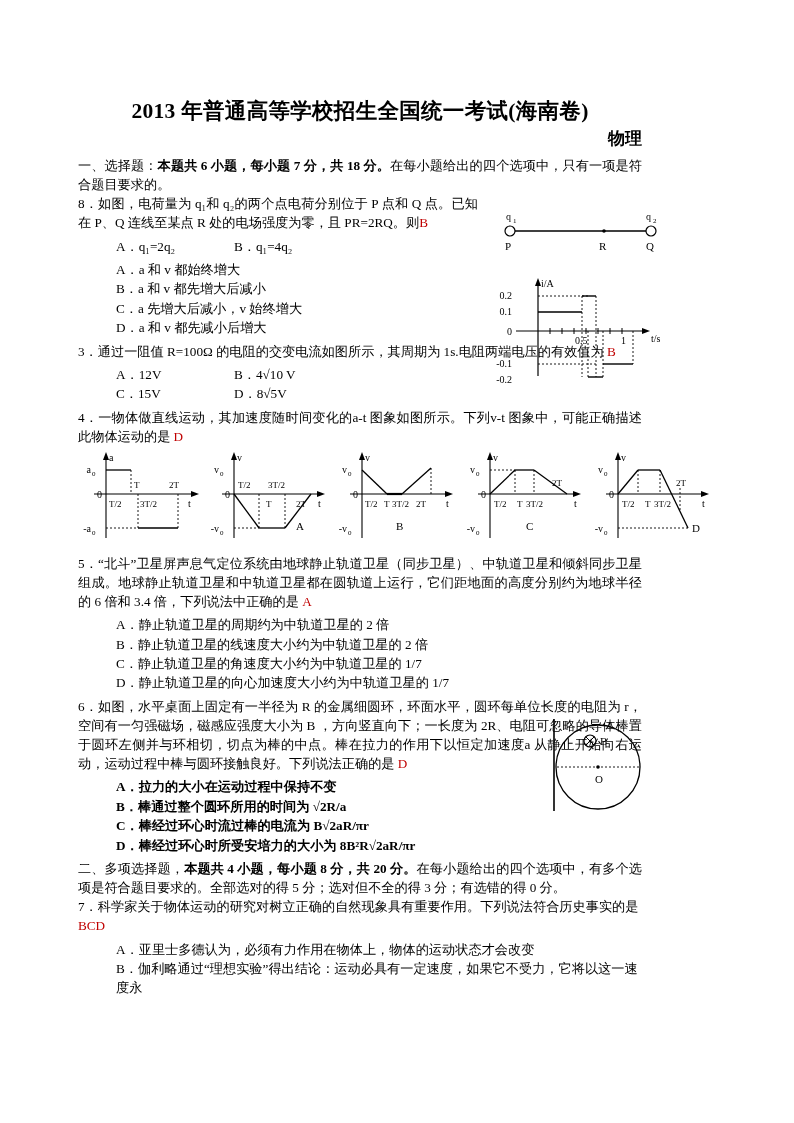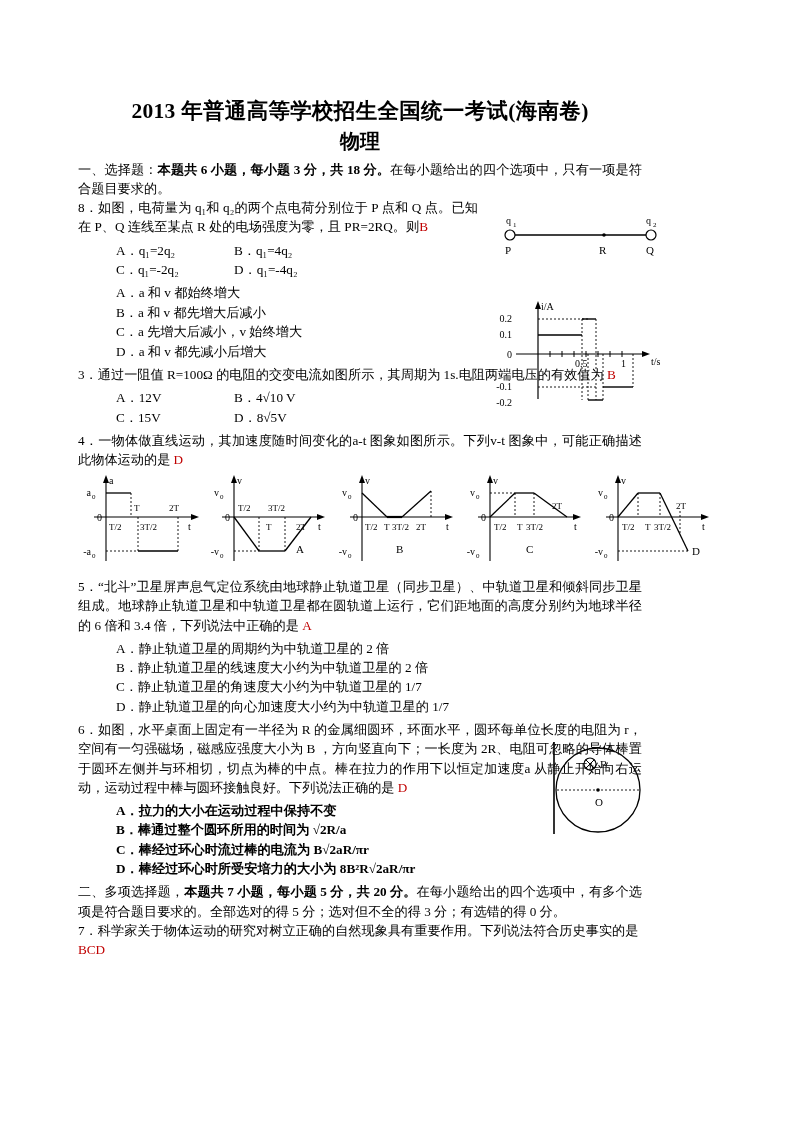--- a/index.html
+++ b/index.html
@@ -25,22 +25,22 @@
   }
   .doc-title {
     text-align: center;
     font-size: 21.5px;
     font-weight: bold;
     letter-spacing: 0.3px;
     line-height: 1.35;
     margin: 0 0 2px 0;
   }
   .doc-subtitle {
-    text-align: center;
-    font-size: 20px;
+    text-align: right;
+    font-size: 17px;
     font-weight: bold;
     line-height: 1.35;
     margin: 0 0 5px 0;
   }
   .para {
     font-size: 13.2px;
     line-height: 1.45;
     margin: 0;
     text-align: justify;
   }
@@ -79,27 +79,26 @@
   }
 </style>
 </head>
 <body>
 
 <div class="page">
 
   <div class="doc-title">2013 年普通高等学校招生全国统一考试(海南卷)</div>
   <div class="doc-subtitle">物理</div>
 
-  <p class="para"><span>一、选择题：</span><span class="bold">本题共 6 小题，每小题 3 分，共 18 分。</span><span>在每小题给出的四个选项中，只有一项是符合题目要求的。</span></p>
+  <p class="para"><span>一、选择题：</span><span class="bold">本题共 6 小题，每小题 7 分，共 18 分。</span><span>在每小题给出的四个选项中，只有一项是符合题目要求的。</span></p>
 
   <div class="sect">
     <p class="para" style="width:400px;"><span>8．如图，电荷量为 q₁和 q₂的两个点电荷分别位于 P 点和 Q 点。已知在 P、Q 连线至某点 R 处的电场强度为零，且 PR=2RQ。则</span><span class="ans">B</span></p>
     <div class="opts">
       <span class="opt-row"><span class="opt-col">A．q₁=2q₂</span><span class="opt-col">B．q₁=4q₂</span></span>
-      <span class="opt-row"><span class="opt-col">C．q₁=-2q₂</span><span class="opt-col">D．q₁=-4q₂</span></span>
     </div>
     <div class="figbox" style="left:418px; top:13px;">
       <svg width="200" height="50" viewBox="0 0 200 50">
         <text x="10" y="13" font-size="10" font-family="Liberation Serif, serif">q</text>
         <text x="17" y="16" font-size="7" font-family="Liberation Serif, serif">1</text>
         <text x="150" y="13" font-size="10" font-family="Liberation Serif, serif">q</text>
         <text x="157" y="16" font-size="7" font-family="Liberation Serif, serif">2</text>
         <circle cx="14" cy="24" r="5" fill="none" stroke="#000" stroke-width="1.2"></circle>
         <circle cx="155" cy="24" r="5" fill="none" stroke="#000" stroke-width="1.2"></circle>
         <line x1="19" y1="24" x2="150" y2="24" stroke="#000" stroke-width="1.4"></line>
@@ -337,20 +336,24 @@
         <circle cx="70" cy="52" r="1.8" fill="#000"></circle>
         <text x="67" y="68" font-size="11" font-family="Liberation Serif, serif">O</text>
         <circle cx="62" cy="26" r="6" fill="none" stroke="#000" stroke-width="1.1"></circle>
         <line x1="57.8" y1="21.8" x2="66.2" y2="30.2" stroke="#000" stroke-width="1"></line>
         <line x1="66.2" y1="21.8" x2="57.8" y2="30.2" stroke="#000" stroke-width="1"></line>
         <text x="72" y="30" font-size="11" font-family="Liberation Serif, serif">B</text>
       </svg>
     </div>
   </div>
 
-  <p class="para" style="margin-top:2px;"><span>二、多项选择题，</span><span class="bold">本题共 7 小题，每小题 5 分，共 20 分。</span><span>在每小题给出的四个选项中，有多个选项是符合题目要求的。全部选对的得 5 分；选对但不全的得 3 分；有选错的得 0 分。</span></p>
+  <p class="para" style="margin-top:2px;"><span>二、多项选择题，</span><span class="bold">本题共 4 小题，每小题 8 分，共 20 分。</span><span>在每小题给出的四个选项中，有多个选项是符合题目要求的。全部选对的得 5 分；选对但不全的得 3 分；有选错的得 0 分。</span></p>
 
   <div class="sect">
     <p class="para"><span>7．科学家关于物体运动的研究对树立正确的自然现象具有重要作用。下列说法符合历史事实的是</span></p>
     <p class="para ans">BCD</p>
+    <div class="opts">
+      <span class="opt-row" style="white-space:normal;">A．亚里士多德认为，必须有力作用在物体上，物体的运动状态才会改变</span>
+      <span class="opt-row" style="white-space:normal;">B．伽利略通过“理想实验”得出结论：运动必具有一定速度，如果它不受力，它将以这一速度永</span>
+    </div>
   </div>
 
 </div>
 
 </body></html>

